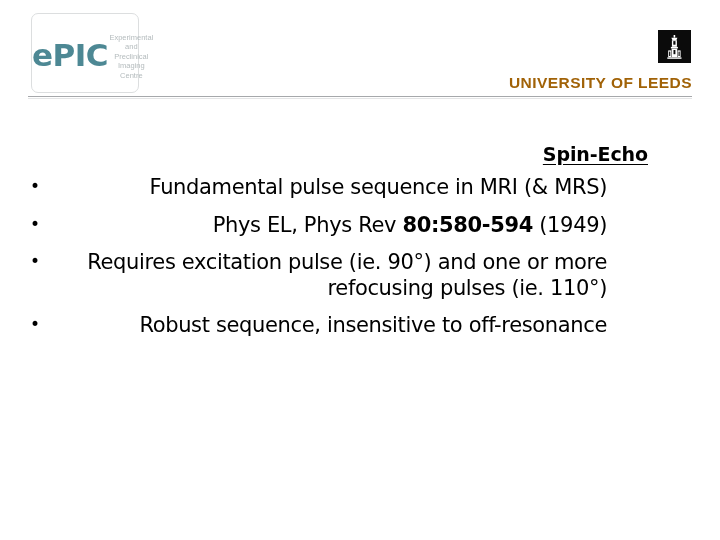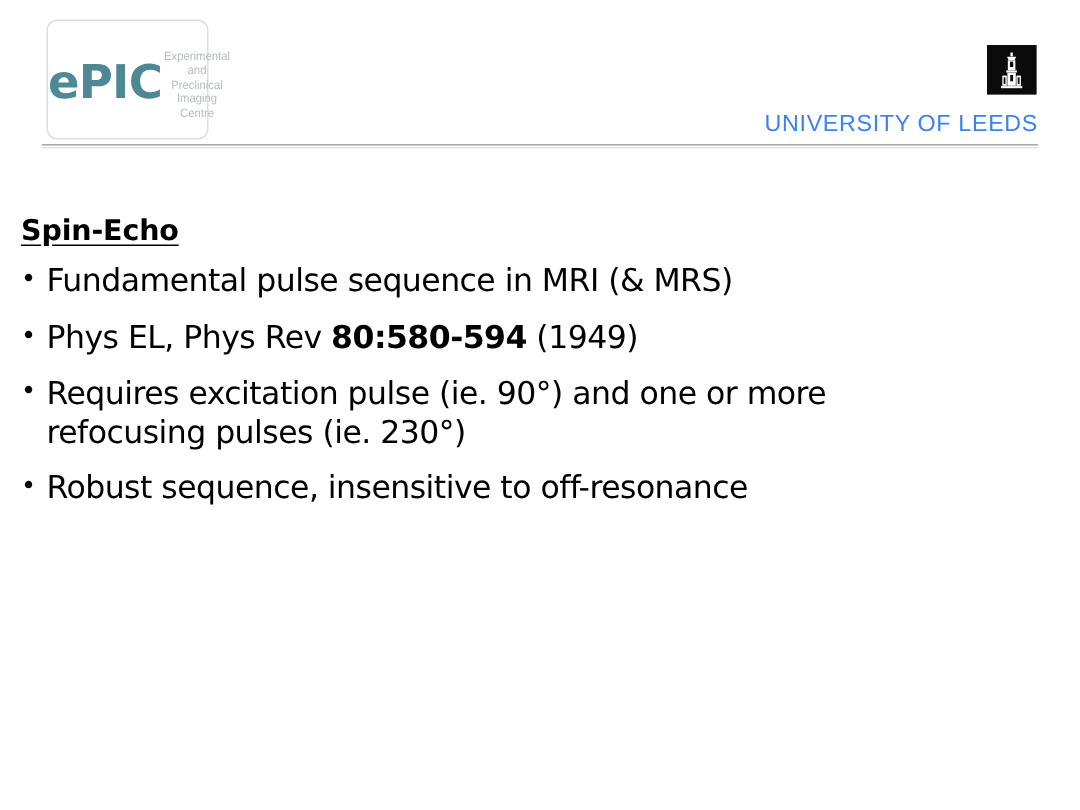--- a/index.html
+++ b/index.html
@@ -81,24 +81,24 @@
     width: 33px;
     height: 33px;
     background: #0b0b0b;
   }
   .leeds-emblem svg { display: block; }
   .leeds-name {
     position: absolute;
     right: 0px;
     bottom: 0px;
     font-family: "Liberation Sans", sans-serif;
-    font-weight: normal;
+    font-weight: bold;
     font-size: 15.5px;
     letter-spacing: 0.45px;
-    color: #3b82f6;
+    color: #a16207;
     white-space: nowrap;
   }
 
   .header-rule {
     position: absolute;
     left: 28px;
     top: 96px;
     width: 664px;
     height: 0;
     border-top: 1px solid #a6a8ab;
@@ -108,23 +108,24 @@
     left: 28px;
     top: 98px;
     width: 664px;
     height: 0;
     border-top: 1px solid #e4e5e6;
   }
 
   
   .content {
     position: absolute;
-    left: 12px;
+    left: 28px;
     top: 142px;
     width: 620px;
+    text-align: right;
   }
 
   .slide-title {
     font-family: "DejaVu Sans", sans-serif;
     font-weight: bold;
     font-size: 19px;
     line-height: 24px;
     color: #000000;
     text-decoration: underline;
     text-underline-offset: 3px;
@@ -202,18 +203,18 @@
     <div class="header-rule"></div>
     <div class="header-rule-shadow"></div>
   </div>
 
   <div class="content">
     <h1 class="slide-title">Spin-Echo</h1>
 
     <ul class="bullets" id="bullet-list">
         <li><span>Fundamental pulse sequence in MRI (&amp; MRS)</span></li>
         <li><span>Phys EL, Phys Rev </span><span class="b">80:580-594</span><span> (1949)</span></li>
-        <li><span>Requires excitation pulse (ie. 90°) and one or more refocusing pulses (ie. 230°)</span></li>
+        <li><span>Requires excitation pulse (ie. 90°) and one or more refocusing pulses (ie. 110°)</span></li>
         <li><span>Robust sequence, insensitive to off-resonance</span></li>
       </ul>
   </div>
 
 </div>
 
 </body></html>

